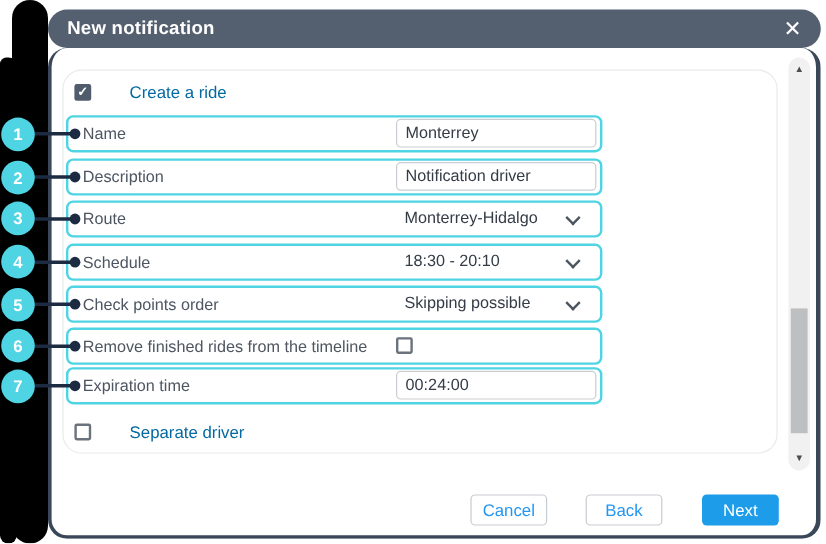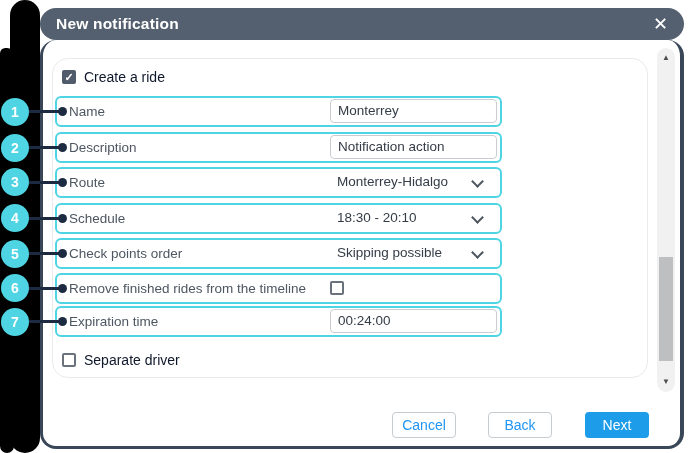--- a/index.html
+++ b/index.html
@@ -19,21 +19,21 @@
   .dlg-body{left:40px;top:40px;width:644px;height:409px;background:#fff;
             border-left:3px solid #3a4759;border-right:4px solid #3a4759;border-bottom:3px solid #3a4759;}
 
   
   .panel{left:52px;top:58px;width:596px;height:320px;background:#fff;border:1px solid #e8eaec;}
 
   
   .cb{width:14px;height:14px;border-radius:2px;}
   .cb.checked{background:#505c6b;color:#fff;font-size:11px;line-height:14px;text-align:center;font-weight:700;}
   .cb.unchecked{width:14px;height:14px;border:2px solid #6a727c;background:#fff;}
-  .plain-label{font-size:14px;color:#0f172a;}
+  .plain-label{font-size:14px;color:#0369a1;margin-left:24px;}
 
   
   .callout-row{left:55px;width:447px;height:31px;background:#fff;border:2px solid #4fd4e4;
                border-radius:6px;display:flex;align-items:center;padding:0 12px;}
   .row-label{font-size:13.5px;color:#4d5661;white-space:nowrap;text-align:right;}
   .row-input{position:absolute;left:273px;top:1px;width:167px;height:24px;border:1px solid #c9cdd1;
              border-radius:4px;background:#fff;font-size:13.5px;color:#343c47;line-height:22px;
              padding:0 7px;box-sizing:border-box;white-space:nowrap;}
   .row-value{position:absolute;left:280px;top:5px;font-size:13.5px;color:#343c47;white-space:nowrap;}
   .chevron{position:absolute;right:18px;top:8px;width:7px;height:7px;
@@ -83,21 +83,21 @@
   </div>
   <span class="abs plain-label" style="left:84px;top:69px;">Create a ride</span>
 
   <div class="abs callout-row" style="top:96px;">
     <span class="row-label">Name</span>
     <span class="row-input">Monterrey</span>
   </div>
 
   <div class="abs callout-row" style="top:132px;">
     <span class="row-label">Description</span>
-    <span class="row-input">Notification action</span>
+    <span class="row-input">Notification driver</span>
   </div>
 
   <div class="abs callout-row" style="top:167px;">
     <span class="row-label">Route</span>
     <span class="row-value">Monterrey-Hidalgo</span>
     <span class="chevron"></span>
   </div>
 
   <div class="abs callout-row" style="top:203px;">
     <span class="row-label">Schedule</span>

